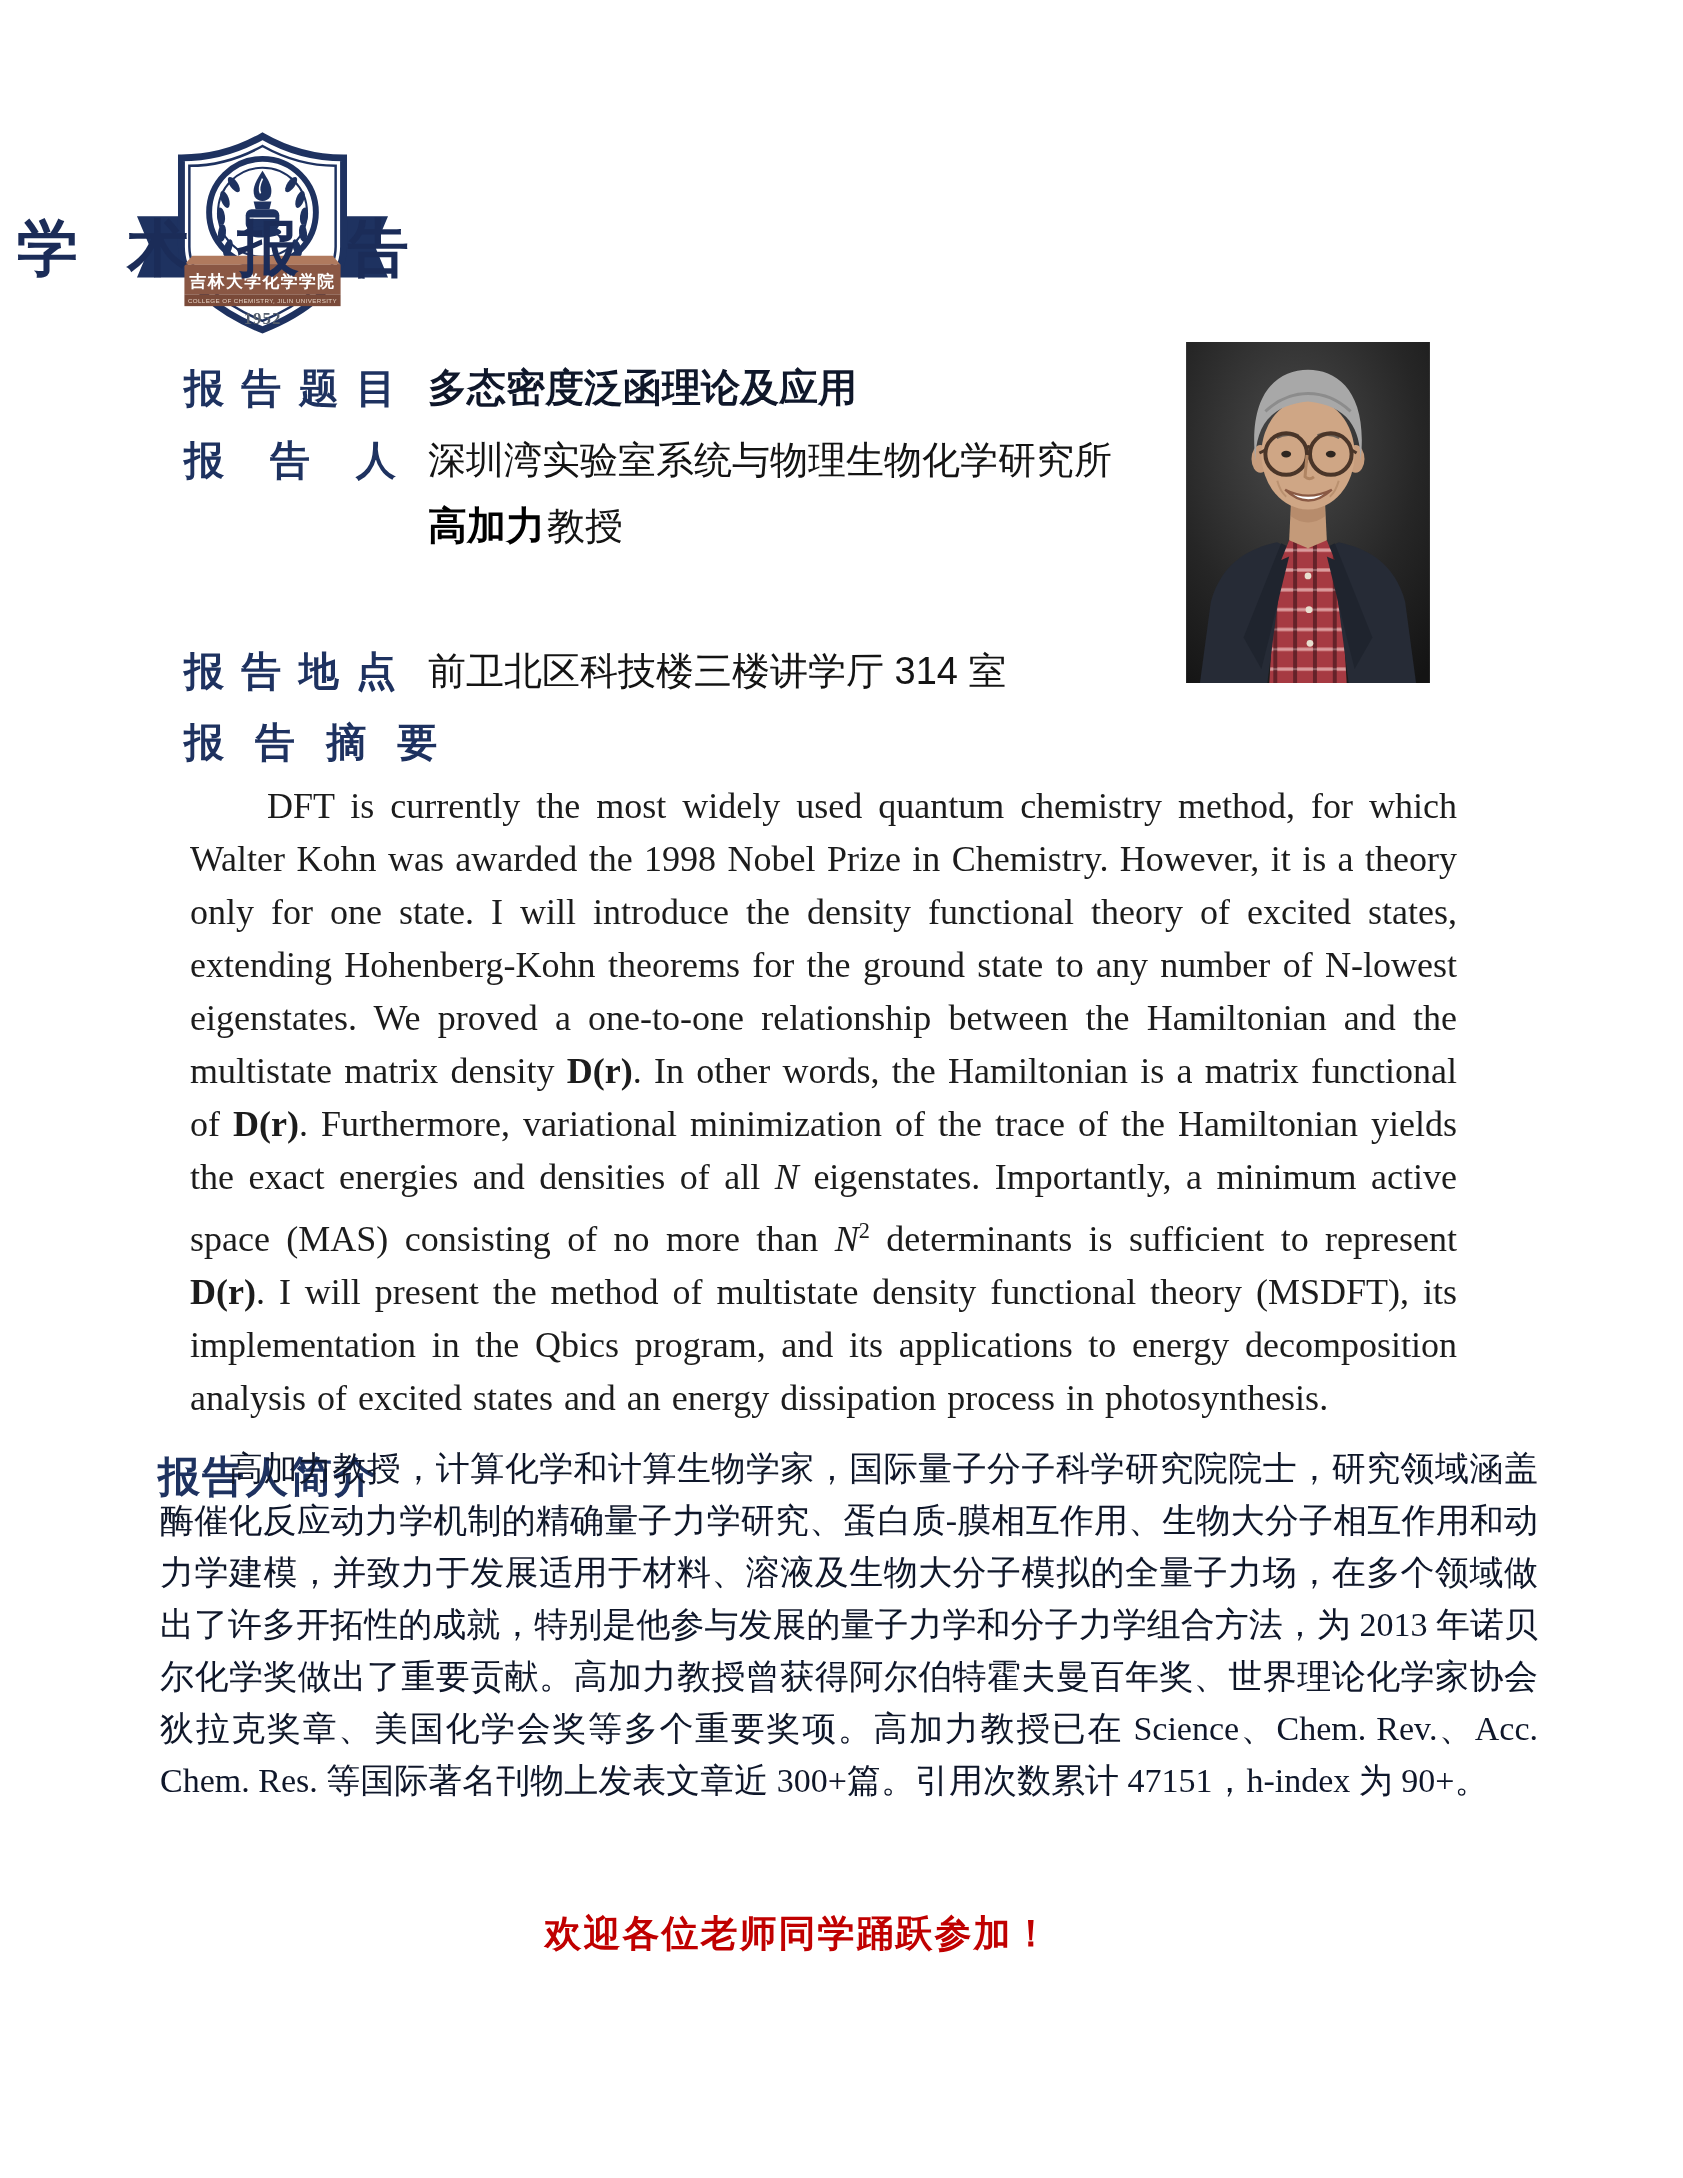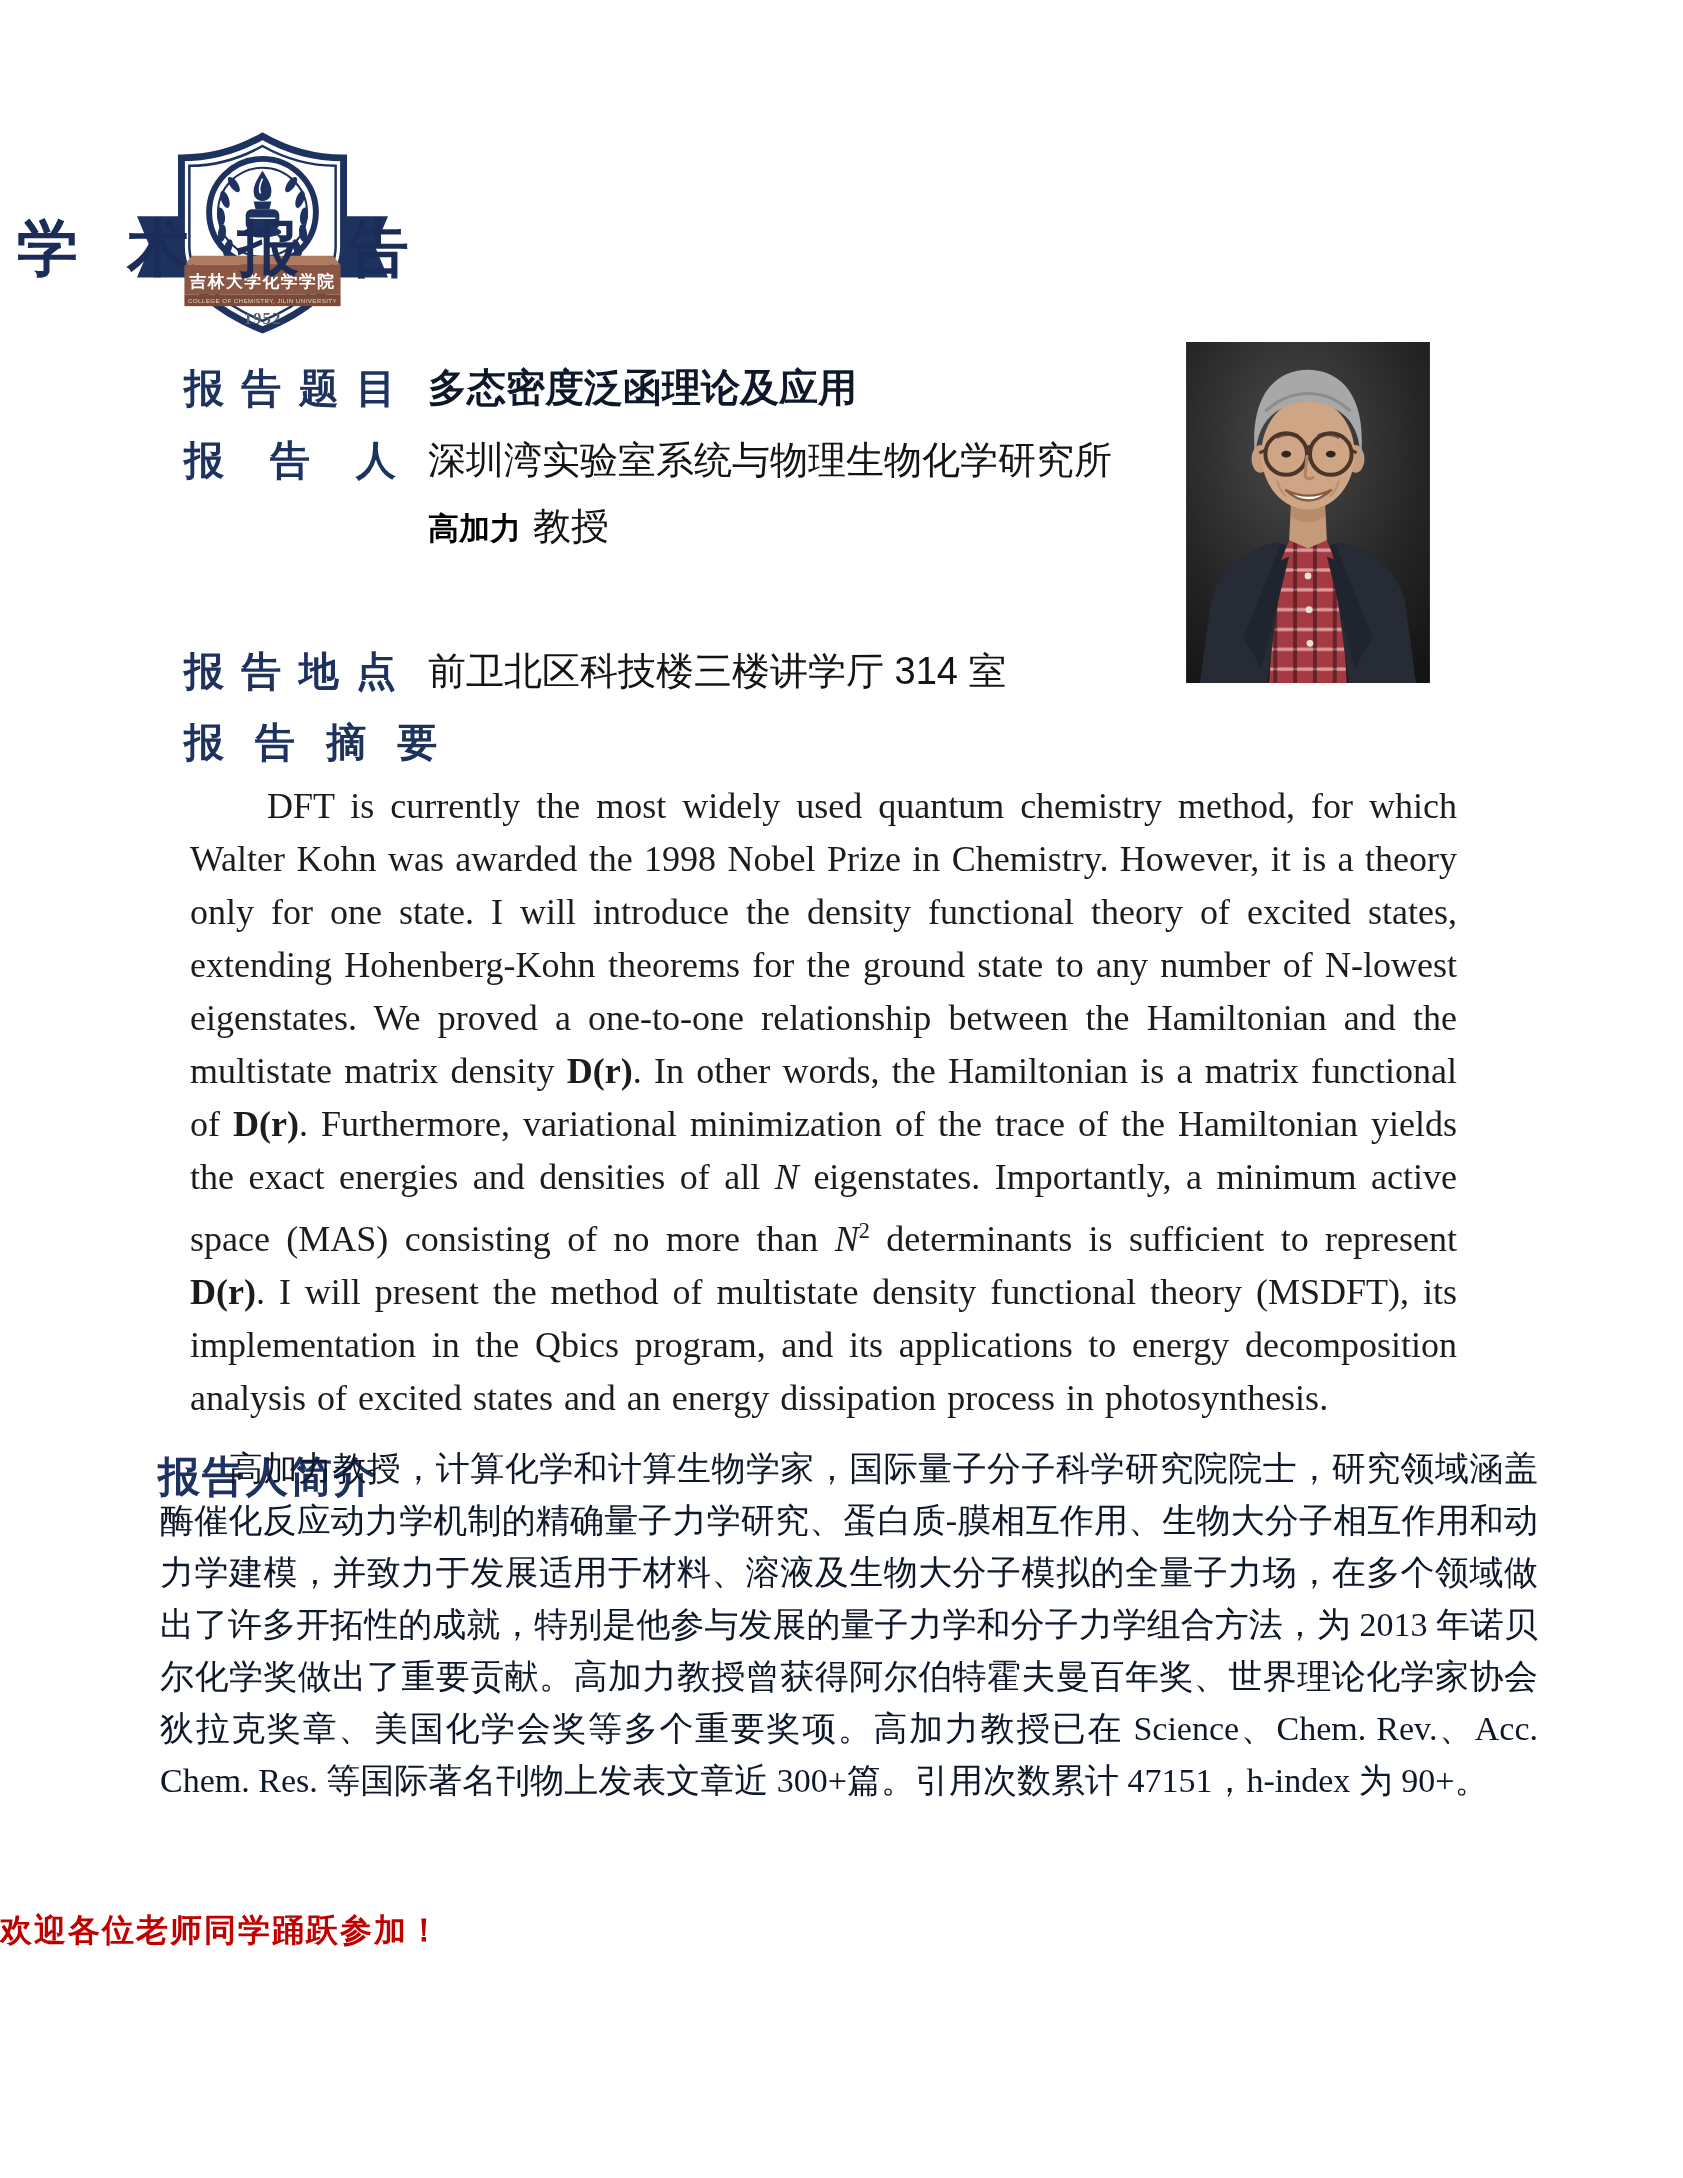--- a/index.html
+++ b/index.html
@@ -17,41 +17,41 @@
   
   .row{position:absolute;left:184px;display:flex;align-items:center;}
   .row-label{width:212px;flex:0 0 212px;
     font-family:"Liberation Sans",sans-serif;font-weight:bold;font-size:40px;line-height:50px;
     color:#1e3260;text-align:justify;text-align-last:justify;-moz-text-align-last:justify;}
   .row-value{margin-left:32px;font-family:"Liberation Sans",sans-serif;font-size:38px;line-height:50px;
     color:#141414;white-space:nowrap;margin-top:1px;}
   .row-value.bold{font-weight:bold;font-size:39px;color:#0f172a;}
   .speaker-line2{position:absolute;left:428px;font-family:"Liberation Sans",sans-serif;
     font-size:38px;line-height:50px;color:#141414;white-space:nowrap;}
-  .speaker-line2 .name{font-weight:bold;font-size:31px;color:#000;margin-right:12px;}
+  .speaker-line2 .name{font-weight:bold;font-size:39px;color:#000;margin-right:2px;}
 
   .section-heading{position:absolute;font-family:"Liberation Sans",sans-serif;font-weight:bold;
     color:#1e3260;}
   .abstract-heading{left:184px;top:715px;font-size:40px;letter-spacing:10px;}
   .bio-heading{left:158px;top:1449px;font-size:42px;letter-spacing:2px;}
 
   
   .abstract-text{position:absolute;left:190px;top:780px;width:1267px;
     font-family:"Liberation Serif",serif;font-size:36px;line-height:53px;color:#1c1c1c;
     text-align:justify;text-indent:77px;word-spacing:2px;}
   .abstract-text sup{font-size:0.62em;}
 
   
   .bio-text{position:absolute;left:160px;top:1443px;width:1378px;
     font-family:"Liberation Serif",serif;font-size:34px;line-height:52px;color:#0f172a;
     text-align:justify;text-indent:69px;}
 
   
-  .welcome{position:absolute;left:0;top:1909px;width:1596px;text-align:left;
-    font-family:"Liberation Sans",sans-serif;font-weight:bold;font-size:32px;color:#c00000;
+  .welcome{position:absolute;left:0;top:1909px;width:1596px;text-align:center;
+    font-family:"Liberation Sans",sans-serif;font-weight:bold;font-size:37px;color:#c00000;
     letter-spacing:2px;}
 
   
   .photo{position:absolute;left:1186px;top:342px;width:244px;height:341px;}
 </style>
 </head>
 <body>
 
 <div class="page">
 

